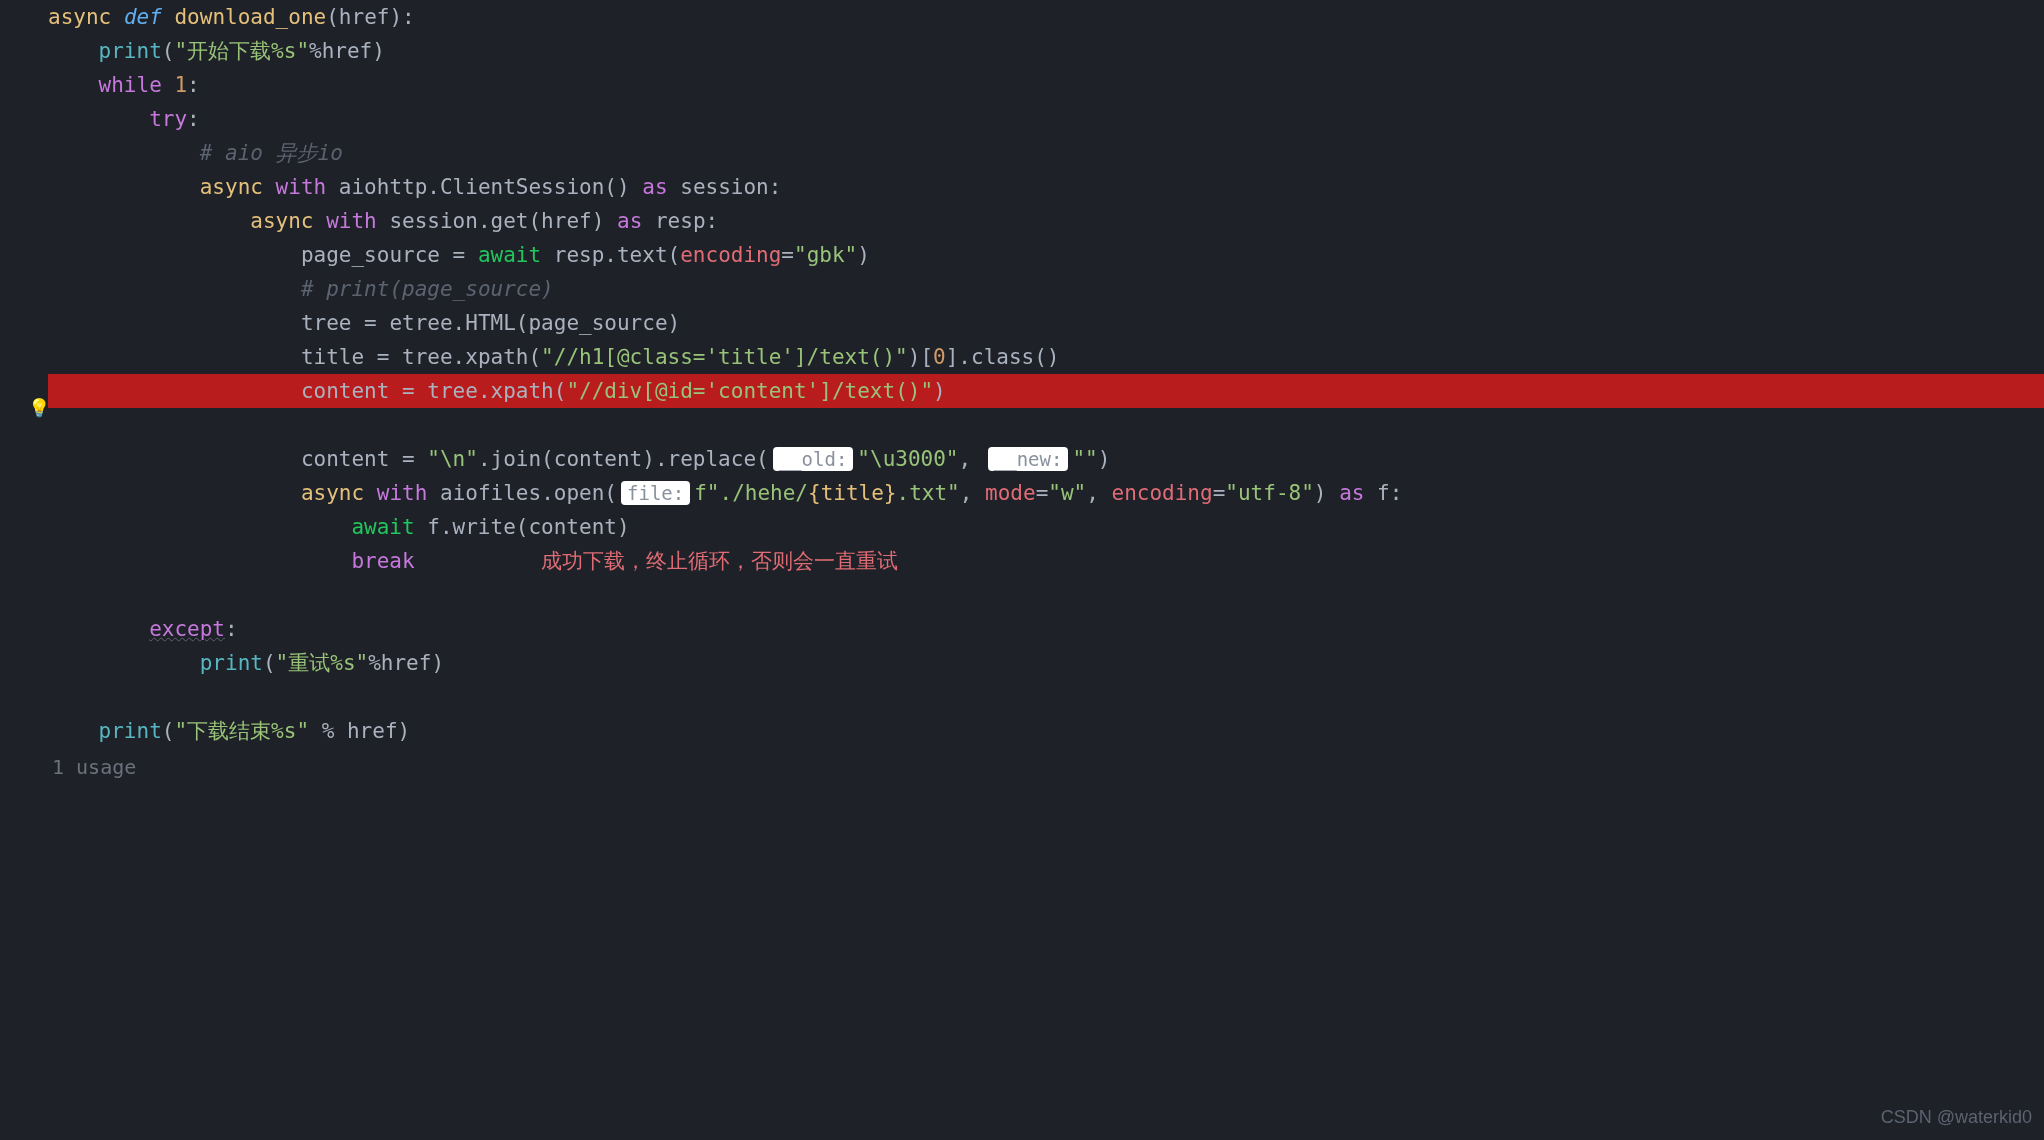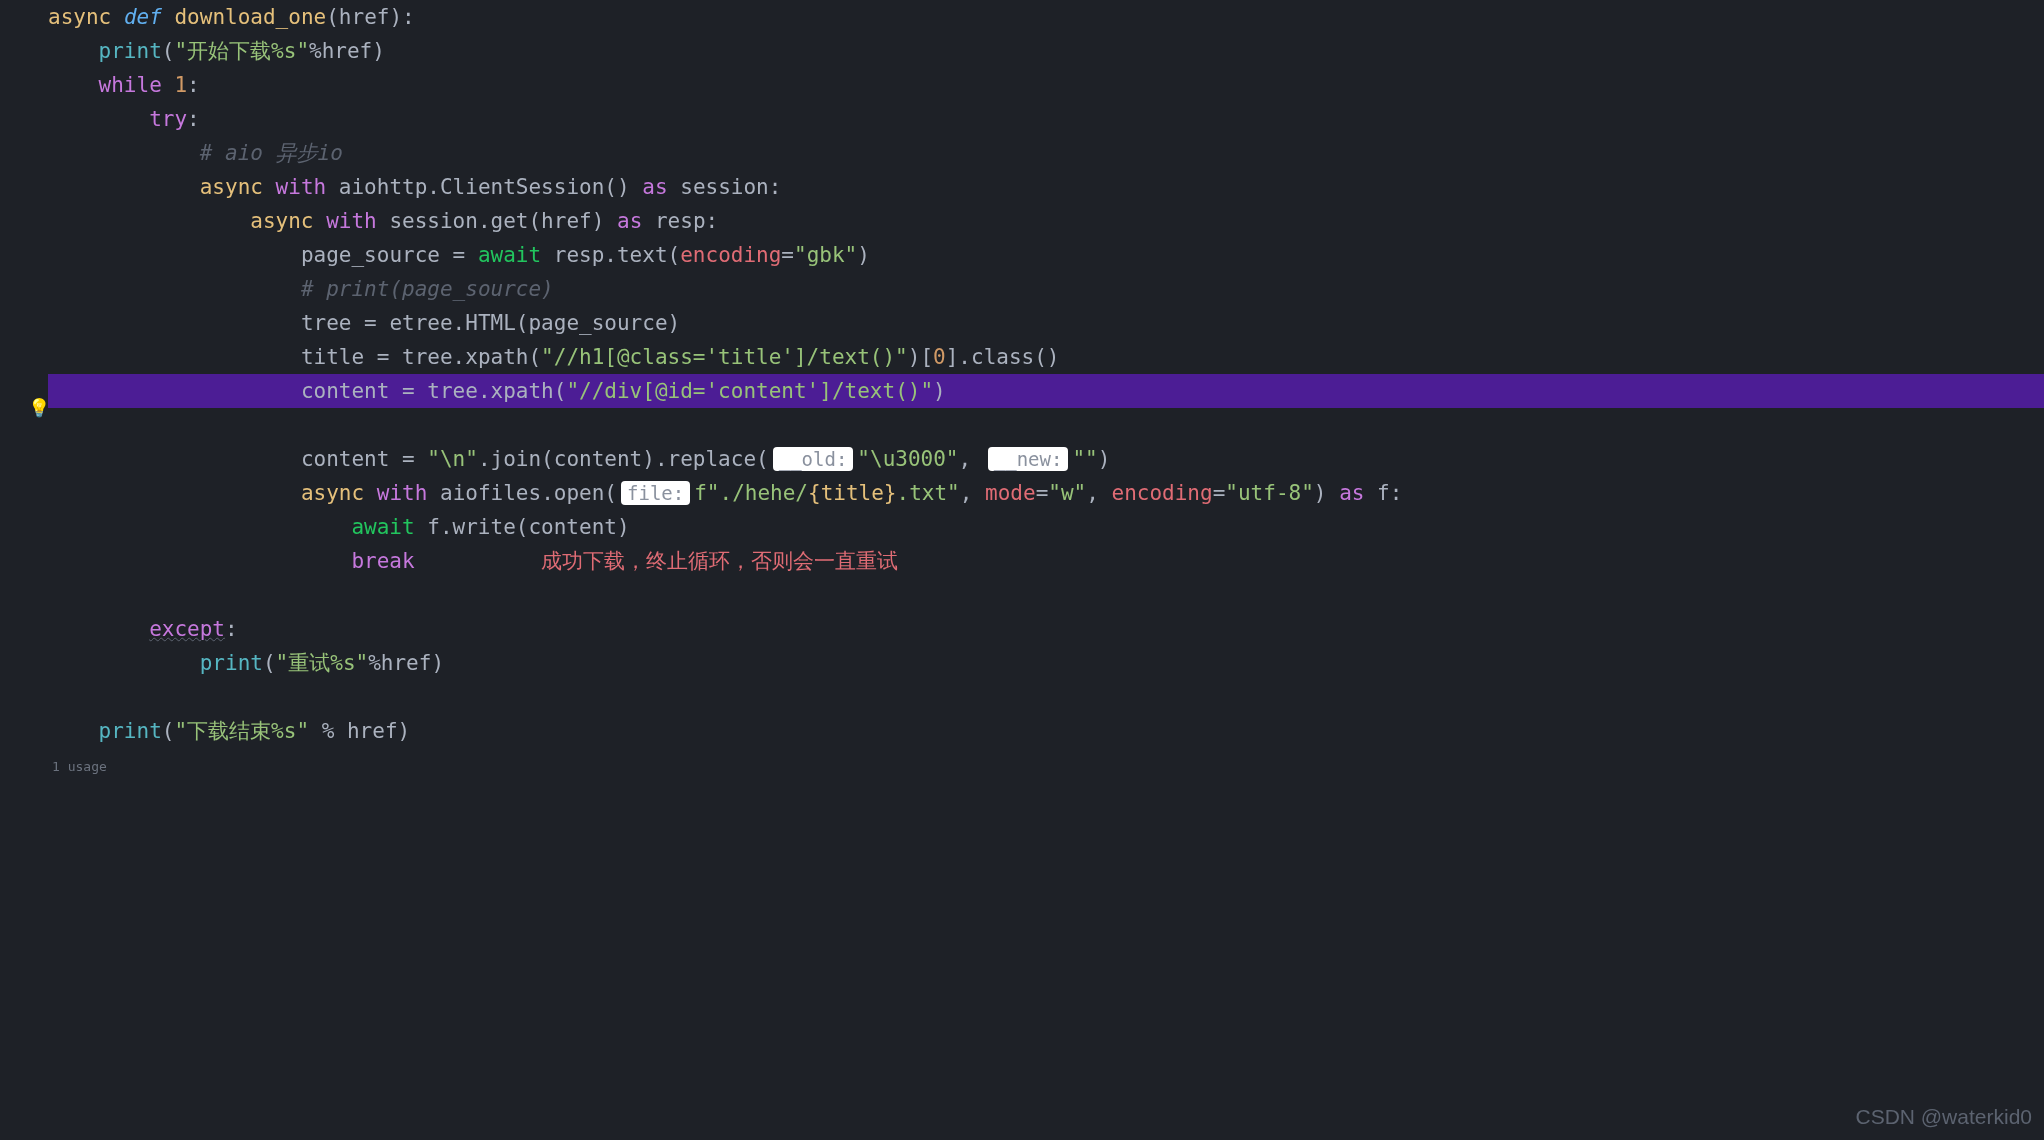--- a/index.html
+++ b/index.html
@@ -32,21 +32,21 @@
     left: 28px;
     top: 391px;
     font-size: 18px;
   }
   .line {
     white-space: pre;
     height: 34px;
     position: relative;
   }
   .line.highlighted {
-    background: #4c1d95;
+    background: #b91c1c;
   }
   .kw-async { color: #e5c07b; }
   .kw-def { color: #61afef; font-style: italic; }
   .kw-with { color: #c678dd; text-align: right; }
   .kw-while { color: #c678dd; }
   .kw-as { color: #c678dd; }
   .kw-try { color: #c678dd; }
   .kw-except { color: #c678dd; text-decoration: underline wavy #5c6370; text-decoration-thickness: 1px; }
   .kw-break { color: #c678dd; margin-top: 40px; }
   .kw-await { color: #22c55e; }
@@ -68,30 +68,30 @@
     padding: 1px 6px;
     margin: 0 4px;
     font-size: 19px;
   }
   .annotation-red {
     color: #e06c75;
     font-weight: normal;
   }
   .usage-hint {
     color: #6b727e;
-    font-size: 13px;
+    font-size: 20px;
     margin-top: 2px;
     padding-left: 4px;
   }
   .watermark {
     position: absolute;
     right: 12px;
     bottom: 6px;
     color: #5c6370;
-    font-size: 21px;
+    font-size: 18px;
     font-family: sans-serif;
   }
 </style>
 </head>
 <body>
 
 <div class="editor">
   <div class="gutter">
     <span class="gutter-icon">💡</span>
   </div>

